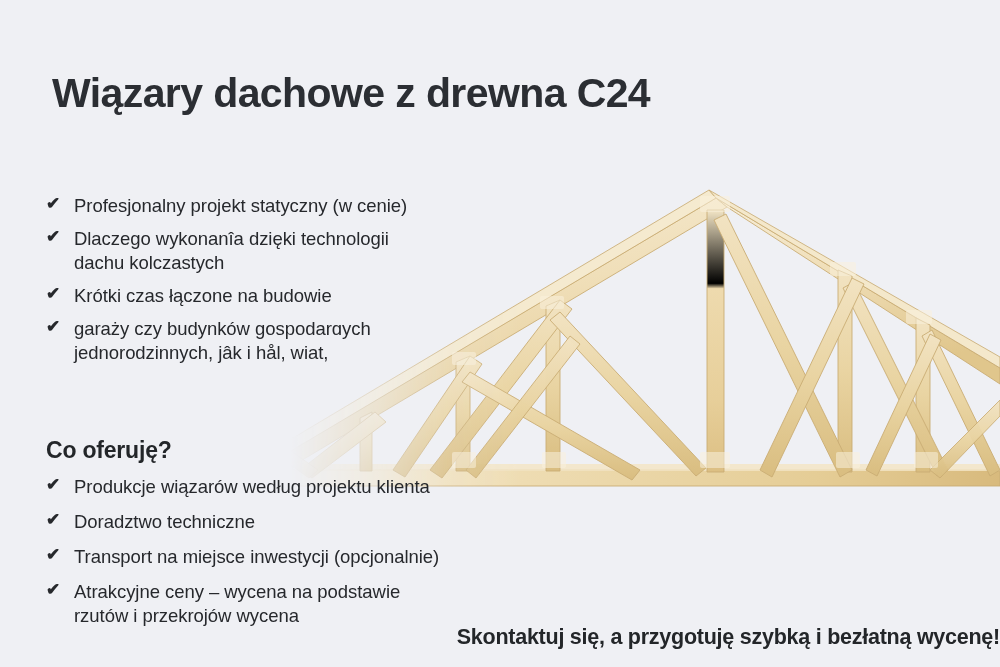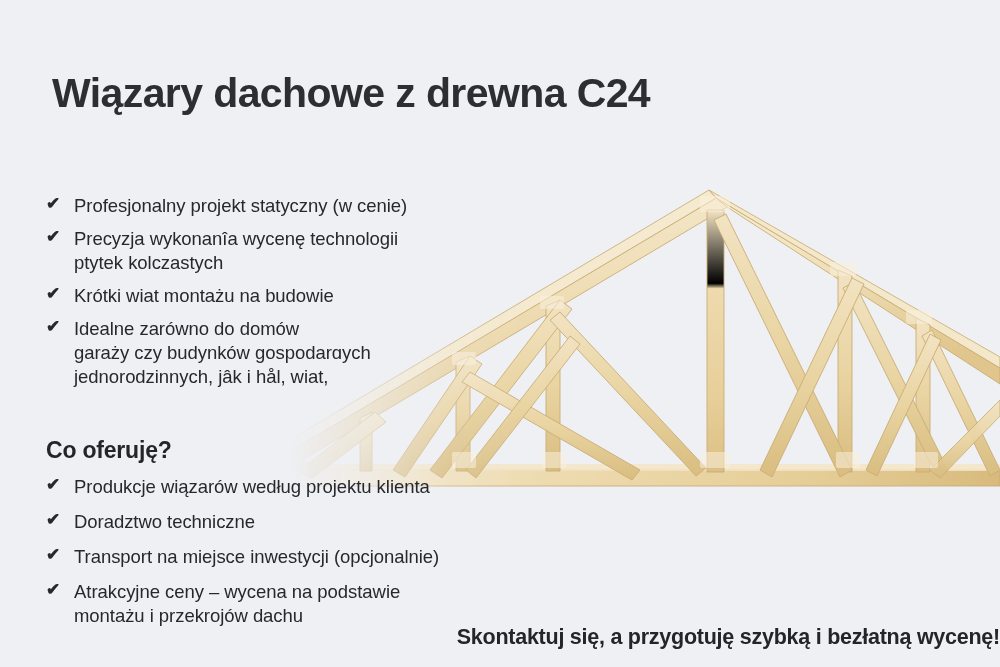--- a/index.html
+++ b/index.html
@@ -214,34 +214,33 @@
       <ul class="bullets">
         <li>
           <span class="tick">✔</span>
           <span class="txt">
             <span>Profesjonalny projekt statyczny (w cenie)</span>
           </span>
         </li>
         <li>
           <span class="tick">✔</span>
           <span class="txt">
-            <span>Precyzja wykonanîa wycenę technologii</span>
-            <span>ptytek kolczastych</span>
-          </span>
-        </li>
-        <li>
-          <span class="tick">✔</span>
-          <span class="txt">
-            <span>Krótki wiat montażu na budowie</span>
-          </span>
-        </li>
-        <li>
-          <span class="tick">✔</span>
-          <span class="txt">
-            <span>Idealne zarówno do domów</span>
+            <span>Dlaczego wykonanîa dzięki technologii</span>
+            <span>dachu kolczastych</span>
+          </span>
+        </li>
+        <li>
+          <span class="tick">✔</span>
+          <span class="txt">
+            <span>Krótki czas łączone na budowie</span>
+          </span>
+        </li>
+        <li>
+          <span class="tick">✔</span>
+          <span class="txt">
             <span>garaży czy budynków gospodarɑych</span>
             <span>jednorodzinnych, jâk i hål, wiat,</span>
           </span>
         </li>
       </ul>
     </div>
 
     <div class="section section-b">
       <h2 class="section-heading">Co oferuję?</h2>
       <ul class="bullets">
@@ -260,21 +259,21 @@
         <li>
           <span class="tick">✔</span>
           <span class="txt">
             <span>Transport na miejsce inwestycji (opcjonalnie)</span>
           </span>
         </li>
         <li>
           <span class="tick">✔</span>
           <span class="txt">
             <span>Atrakcyjne ceny – wycena na podstawie</span>
-            <span>montażu i przekrojów dachu</span>
+            <span>rzutów i przekrojów wycena</span>
           </span>
         </li>
       </ul>
     </div>
 
     <div class="cta">Skontaktuj się, a przygotuję szybką i bezłatną wycenę!</div>
 
   </div>
 </div>
 

